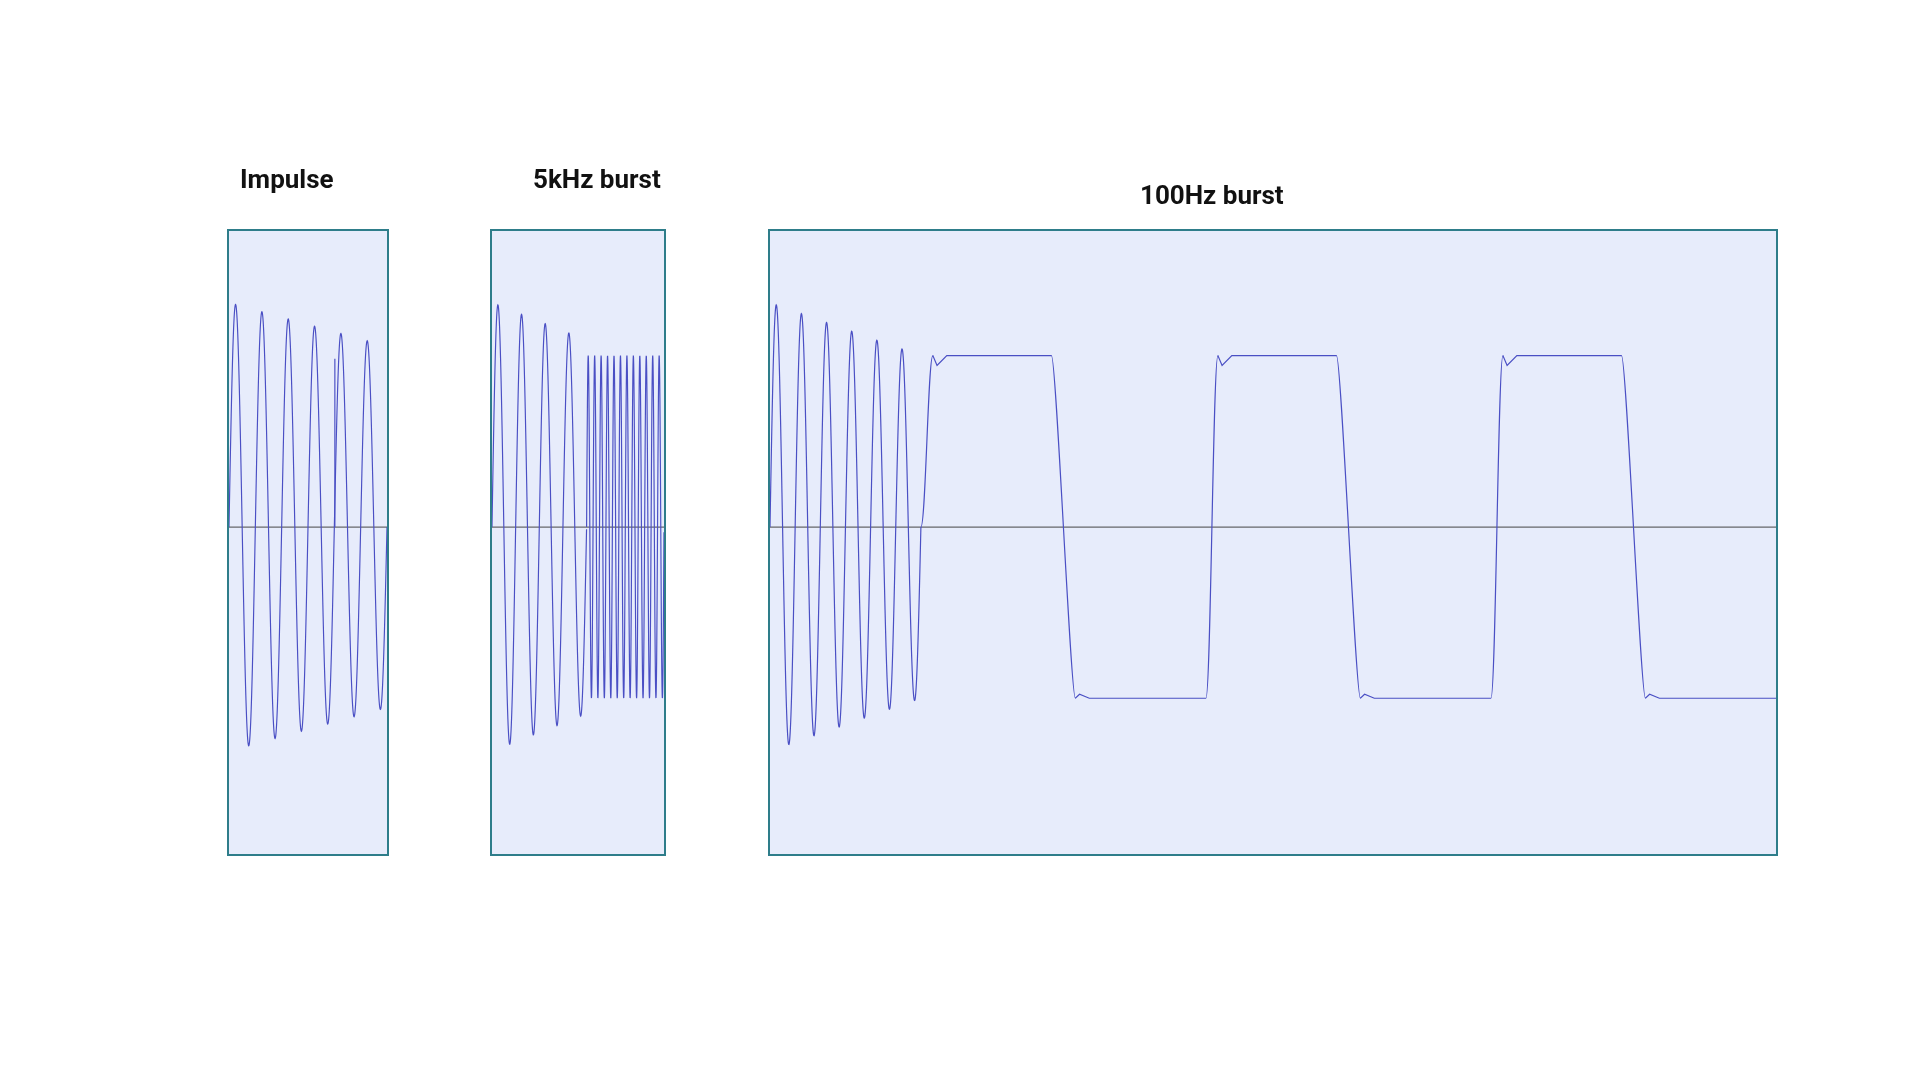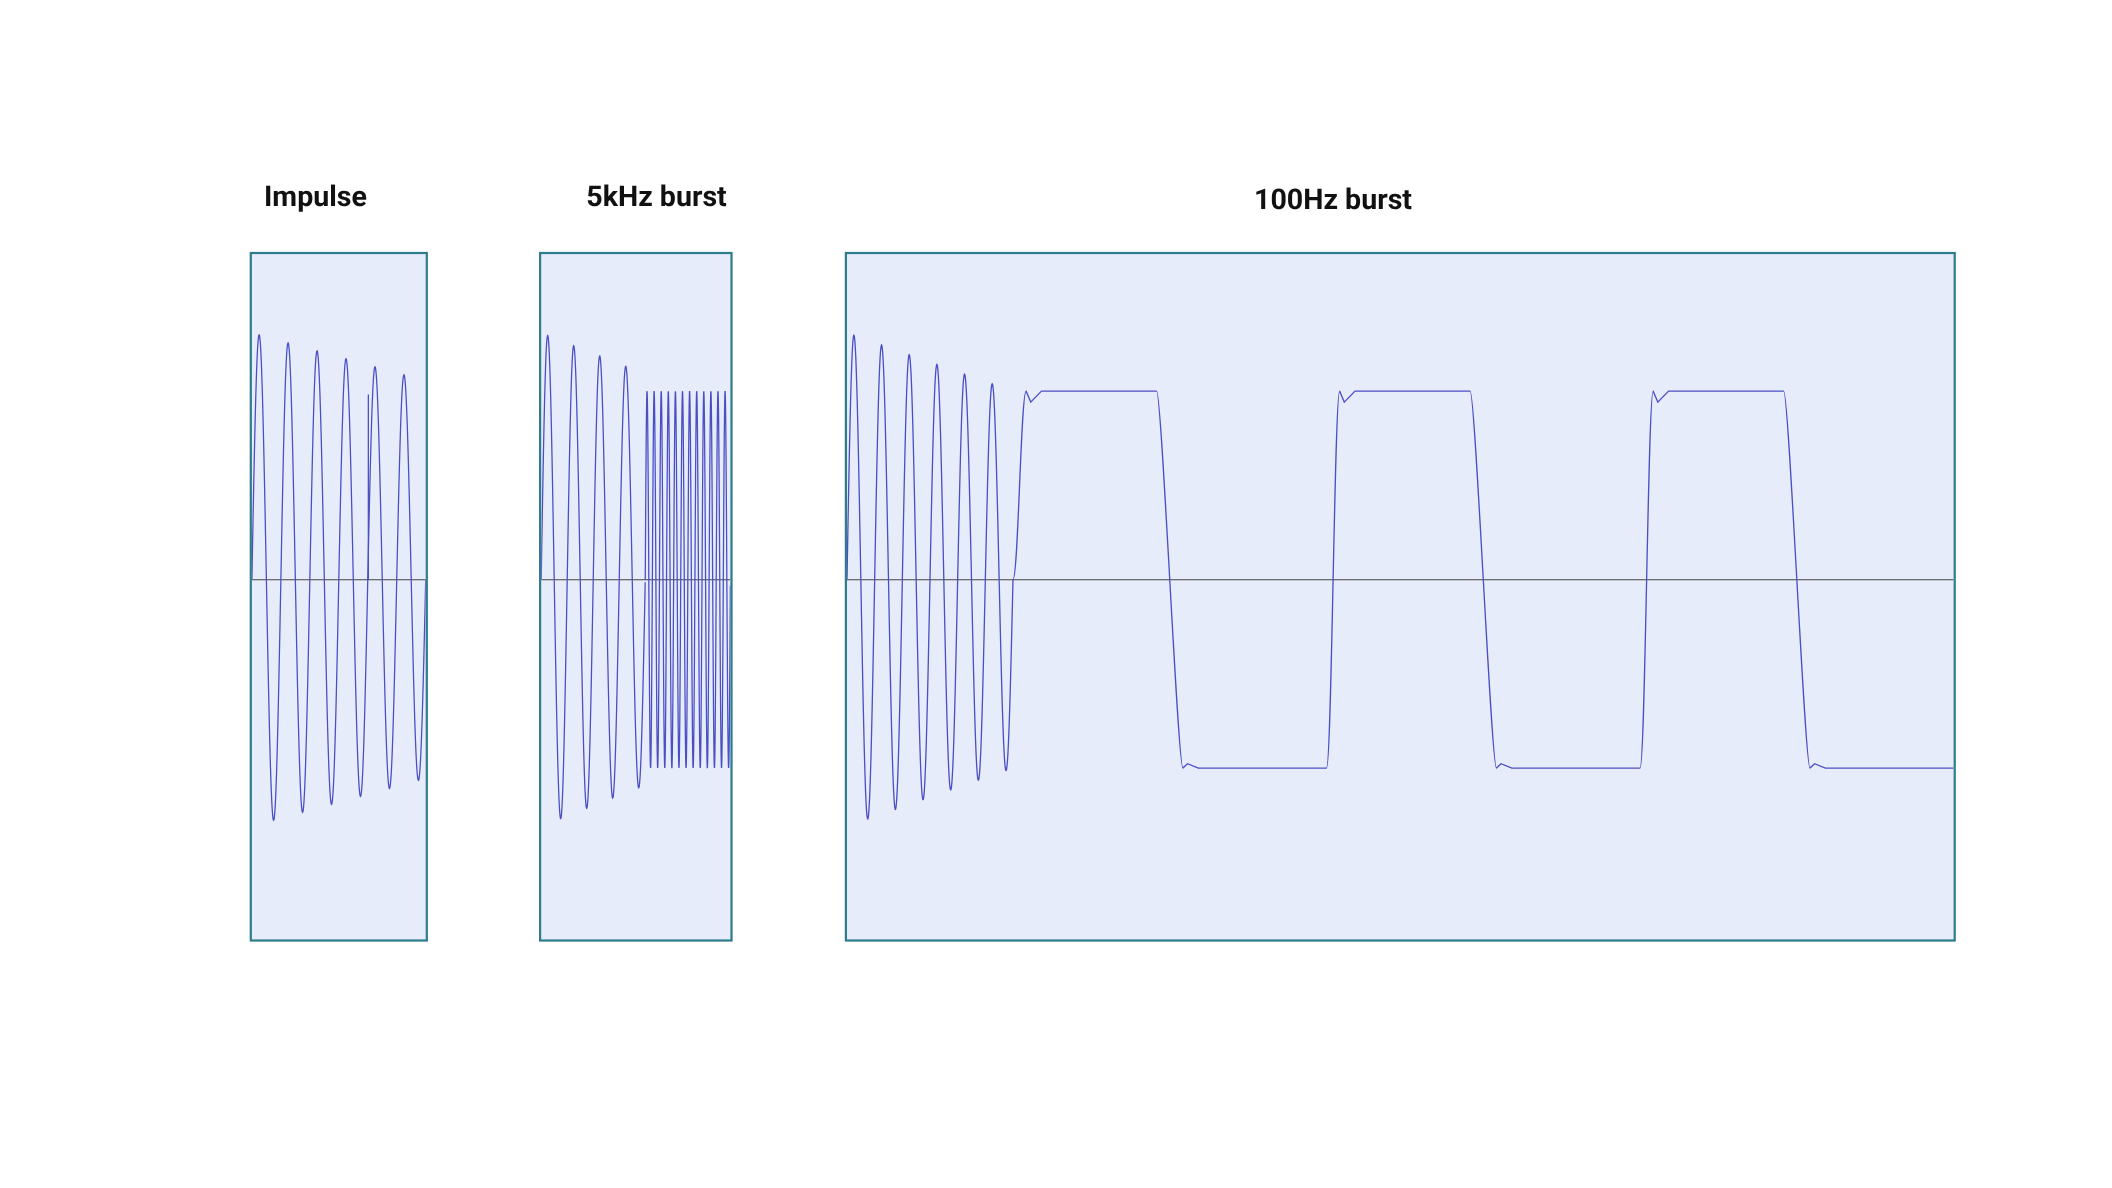--- a/index.html
+++ b/index.html
@@ -50,21 +50,21 @@
 </style>
 </head>
 <body>
 
 <div class="container">
 
   <div class="panel-title" style="left:240px; top:164px; width:auto;">Impulse</div>
 
   <div class="panel-title" style="left:505px; top:164px; width:auto;margin-left:28px;">5kHz burst</div>
 
-  <div class="panel-title" style="left:1140px; top:167px; width:auto;">100Hz burst</div>
+  <div class="panel-title" style="left:1140px; top:180px; width:auto;">100Hz burst</div>
 
   <div class="panel" style="left:227px; top:229px; width:162px; height:627px;">
     <svg viewBox="0 0 162 627" preserveAspectRatio="none">
       <line class="zero-line" x1="0" y1="298" x2="162" y2="298"></line>
       <path id="impulse-carrier" class="wave" d="M0.00,297.82 L0.25,284.70 L0.50,271.64 L0.75,258.66 L1.00,245.83 L1.25,233.18 L1.50,220.76 L1.75,208.61 L2.00,196.77 L2.25,185.27 L2.50,174.16 L2.75,163.48 L3.00,153.26 L3.25,143.53 L3.50,134.33 L3.75,125.69 L4.00,117.64 L4.25,110.20 L4.50,103.40 L4.75,97.26 L5.00,91.81 L5.25,87.05 L5.50,83.02 L5.75,79.71 L6.00,77.14 L6.25,75.31 L6.50,74.24 L6.75,73.93 L7.00,74.38 L7.25,75.58 L7.50,77.54 L7.75,80.23 L8.00,83.66 L8.25,87.82 L8.50,92.68 L8.75,98.23 L9.00,104.46 L9.25,111.33 L9.50,118.83 L9.75,126.94 L10.00,135.61 L10.25,144.83 L10.50,154.56 L10.75,164.77 L11.00,175.43 L11.25,186.49 L11.50,197.92 L11.75,209.68 L12.00,221.74 L12.25,234.04 L12.50,246.55 L12.75,259.23 L13.00,272.03 L13.25,284.91 L13.50,297.82 L13.75,310.73 L14.00,323.59 L14.25,336.35 L14.50,348.97 L14.75,361.42 L15.00,373.64 L15.25,385.59 L15.50,397.24 L15.75,408.55 L16.00,419.48 L16.25,429.99 L16.50,440.04 L16.75,449.61 L17.00,458.66 L17.25,467.16 L17.50,475.08 L17.75,482.39 L18.00,489.08 L18.25,495.12 L18.50,500.48 L18.75,505.16 L19.00,509.13 L19.25,512.39 L19.50,514.91 L19.75,516.70 L20.00,517.75 L20.25,518.06 L20.50,517.62 L20.75,516.44 L21.00,514.51 L21.25,511.86 L21.50,508.48 L21.75,504.40 L22.00,499.61 L22.25,494.15 L22.50,488.03 L22.75,481.26 L23.00,473.88 L23.25,465.91 L23.50,457.38 L23.75,448.31 L24.00,438.74 L24.25,428.69 L24.50,418.21 L24.75,407.33 L25.00,396.09 L25.25,384.52 L25.50,372.66 L25.75,360.56 L26.00,348.26 L26.25,335.79 L26.50,323.20 L26.75,310.53 L27.00,297.83 L27.25,285.13 L27.50,272.49 L27.75,259.93 L28.00,247.52 L28.25,235.28 L28.50,223.27 L28.75,211.51 L29.00,200.05 L29.25,188.93 L29.50,178.18 L29.75,167.85 L30.00,157.96 L30.25,148.55 L30.50,139.65 L30.75,131.30 L31.00,123.51 L31.25,116.31 L31.50,109.74 L31.75,103.80 L32.00,98.53 L32.25,93.93 L32.50,90.02 L32.75,86.82 L33.00,84.34 L33.25,82.58 L33.50,81.55 L33.75,81.25 L34.00,81.68 L34.25,82.85 L34.50,84.74 L34.75,87.35 L35.00,90.67 L35.25,94.69 L35.50,99.40 L35.75,104.77 L36.00,110.79 L36.25,117.44 L36.50,124.70 L36.75,132.54 L37.00,140.93 L37.25,149.85 L37.50,159.27 L37.75,169.14 L38.00,179.45 L38.25,190.15 L38.50,201.20 L38.75,212.58 L39.00,224.24 L39.25,236.14 L39.50,248.24 L39.75,260.50 L40.00,272.88 L40.25,285.33 L40.50,297.82 L40.75,310.31 L41.00,322.74 L41.25,335.08 L41.50,347.29 L41.75,359.32 L42.00,371.13 L42.25,382.69 L42.50,393.96 L42.75,404.89 L43.00,415.46 L43.25,425.62 L43.50,435.34 L43.75,444.59 L44.00,453.34 L44.25,461.55 L44.50,469.21 L44.75,476.28 L45.00,482.75 L45.25,488.58 L45.50,493.77 L45.75,498.29 L46.00,502.12 L46.25,505.27 L46.50,507.71 L46.75,509.44 L47.00,510.45 L47.25,510.74 L47.50,510.32 L47.75,509.17 L48.00,507.31 L48.25,504.74 L48.50,501.47 L48.75,497.52 L49.00,492.90 L49.25,487.61 L49.50,481.69 L49.75,475.15 L50.00,468.01 L50.25,460.31 L50.50,452.06 L50.75,443.29 L51.00,434.03 L51.25,424.32 L51.50,414.19 L51.75,403.67 L52.00,392.81 L52.25,381.62 L52.50,370.16 L52.75,358.46 L53.00,346.57 L53.25,334.52 L53.50,322.35 L53.75,310.10 L54.00,297.83 L54.25,285.56 L54.50,273.33 L54.75,261.20 L55.00,249.21 L55.25,237.38 L55.50,225.77 L55.75,214.40 L56.00,203.33 L56.25,192.58 L56.50,182.20 L56.75,172.22 L57.00,162.66 L57.25,153.57 L57.50,144.97 L57.75,136.90 L58.00,129.37 L58.25,122.42 L58.50,116.07 L58.75,110.34 L59.00,105.24 L59.25,100.80 L59.50,97.03 L59.75,93.94 L60.00,91.54 L60.25,89.84 L60.50,88.85 L60.75,88.56 L61.00,88.99 L61.25,90.11 L61.50,91.94 L61.75,94.47 L62.00,97.68 L62.25,101.57 L62.50,106.11 L62.75,111.31 L63.00,117.13 L63.25,123.56 L63.50,130.57 L63.75,138.14 L64.00,146.25 L64.25,154.87 L64.50,163.97 L64.75,173.51 L65.00,183.47 L65.25,193.80 L65.50,204.49 L65.75,215.48 L66.00,226.74 L66.25,238.24 L66.50,249.93 L66.75,261.77 L67.00,273.73 L67.25,285.76 L67.50,297.82 L67.75,309.88 L68.00,321.89 L68.25,333.81 L68.50,345.60 L68.75,357.22 L69.00,368.63 L69.25,379.80 L69.50,390.68 L69.75,401.24 L70.00,411.44 L70.25,421.25 L70.50,430.64 L70.75,439.57 L71.00,448.02 L71.25,455.95 L71.50,463.34 L71.75,470.17 L72.00,476.41 L72.25,482.04 L72.50,487.05 L72.75,491.41 L73.00,495.12 L73.25,498.15 L73.50,500.51 L73.75,502.17 L74.00,503.15 L74.25,503.43 L74.50,503.01 L74.75,501.90 L75.00,500.11 L75.25,497.62 L75.50,494.47 L75.75,490.65 L76.00,486.18 L76.25,481.08 L76.50,475.36 L76.75,469.04 L77.00,462.15 L77.25,454.70 L77.50,446.74 L77.75,438.27 L78.00,429.33 L78.25,419.96 L78.50,410.17 L78.75,400.02 L79.00,389.52 L79.25,378.72 L79.50,367.66 L79.75,356.37 L80.00,344.88 L80.25,333.25 L80.50,321.50 L80.75,309.68 L81.00,297.83 L81.25,285.98 L81.50,274.18 L81.75,262.48 L82.00,250.89 L82.25,239.48 L82.50,228.27 L82.75,217.30 L83.00,206.61 L83.25,196.24 L83.50,186.22 L83.75,176.58 L84.00,167.36 L84.25,158.59 L84.50,150.29 L84.75,142.50 L85.00,135.24 L85.25,128.54 L85.50,122.41 L85.75,116.88 L86.00,111.96 L86.25,107.68 L86.50,104.04 L86.75,101.06 L87.00,98.75 L87.25,97.11 L87.50,96.15 L87.75,95.88 L88.00,96.29 L88.25,97.38 L88.50,99.15 L88.75,101.59 L89.00,104.69 L89.25,108.44 L89.50,112.83 L89.75,117.84 L90.00,123.46 L90.25,129.67 L90.50,136.44 L90.75,143.75 L91.00,151.58 L91.25,159.89 L91.50,168.67 L91.75,177.88 L92.00,187.49 L92.25,197.46 L92.50,207.77 L92.75,218.37 L93.00,229.24 L93.25,240.33 L93.50,251.61 L93.75,263.04 L94.00,274.58 L94.25,286.19 L94.50,297.82 L94.75,309.46 L95.00,321.04 L95.25,332.54 L95.50,343.91 L95.75,355.12 L96.00,366.13 L96.25,376.90 L96.50,387.39 L96.75,397.58 L97.00,407.42 L97.25,416.88 L97.50,425.94 L97.75,434.55 L98.00,442.70 L98.25,450.35 L98.50,457.47 L98.75,464.06 L99.00,470.08 L99.25,475.51 L99.50,480.33 L99.75,484.54 L100.00,488.11 L100.25,491.03 L100.50,493.30 L100.75,494.91 L101.00,495.85 L101.25,496.11 L101.50,495.71 L101.75,494.64 L102.00,492.90 L102.25,490.51 L102.50,487.46 L102.75,483.77 L103.00,479.46 L103.25,474.54 L103.50,469.02 L103.75,462.93 L104.00,456.28 L104.25,449.10 L104.50,441.41 L104.75,433.25 L105.00,424.63 L105.25,415.59 L105.50,406.15 L105.75,396.36 L106.00,386.24 L106.25,375.83 L106.50,365.16 L106.75,354.27 L107.00,343.19 L107.25,331.98 L107.50,320.65 L107.75,309.25 L108.00,297.83 L108.25,286.41 L108.50,275.03 L108.75,263.75 L109.00,252.58 L109.25,241.58 L109.50,230.77 L109.75,220.20 L110.00,209.90 L110.25,199.90 L110.50,190.24 L110.75,180.95 L111.00,172.07 L111.25,163.61 L111.50,155.61 L111.75,148.11 L112.00,141.11 L112.25,134.65 L112.50,128.74 L112.75,123.41 L113.00,118.68 L113.25,114.55 L113.50,111.05 L113.75,108.18 L114.00,105.95 L114.25,104.38 L114.50,103.46 L114.75,103.19 L115.00,103.59 L115.25,104.64 L115.50,106.35 L115.75,108.70 L116.00,111.69 L116.25,115.31 L116.50,119.55 L116.75,124.38 L117.00,129.80 L117.25,135.78 L117.50,142.30 L117.75,149.35 L118.00,156.90 L118.25,164.91 L118.50,173.37 L118.75,182.25 L119.00,191.51 L119.25,201.12 L119.50,211.05 L119.75,221.27 L120.00,231.74 L120.25,242.43 L120.50,253.30 L120.75,264.31 L121.00,275.43 L121.25,286.61 L121.50,297.82 L121.75,309.03 L122.00,320.19 L122.25,331.27 L122.50,342.23 L122.75,353.02 L123.00,363.63 L123.25,374.00 L123.50,384.11 L123.75,393.92 L124.00,403.40 L124.25,412.51 L124.50,421.23 L124.75,429.53 L125.00,437.37 L125.25,444.74 L125.50,451.61 L125.75,457.95 L126.00,463.74 L126.25,468.97 L126.50,473.62 L126.75,477.66 L127.00,481.10 L127.25,483.91 L127.50,486.10 L127.75,487.64 L128.00,488.54 L128.25,488.80 L128.50,488.41 L128.75,487.37 L129.00,485.70 L129.25,483.39 L129.50,480.45 L129.75,476.90 L130.00,472.74 L130.25,468.00 L130.50,462.69 L130.75,456.82 L131.00,450.41 L131.25,443.50 L131.50,436.09 L131.75,428.23 L132.00,419.93 L132.25,411.22 L132.50,402.13 L132.75,392.70 L133.00,382.96 L133.25,372.93 L133.50,362.66 L133.75,352.17 L134.00,341.51 L134.25,330.70 L134.50,319.80 L134.75,308.83 L135.00,297.83 L135.25,286.83 L135.50,275.88 L135.75,265.02 L136.00,254.27 L136.25,243.67 L136.50,233.27 L136.75,223.10 L137.00,213.18 L137.25,203.56 L137.50,194.26 L137.75,185.32 L138.00,176.77 L138.25,168.63 L138.50,160.94 L138.75,153.71 L139.00,146.98 L139.25,140.76 L139.50,135.08 L139.75,129.95 L140.00,125.39 L140.25,121.42 L140.50,118.05 L140.75,115.29 L141.00,113.15 L141.25,111.64 L141.50,110.76 L141.75,110.51 L142.00,110.89 L142.25,111.91 L142.50,113.55 L142.75,115.82 L143.00,118.70 L143.25,122.19 L143.50,126.26 L143.75,130.92 L144.00,136.13 L144.25,141.89 L144.50,148.17 L144.75,154.96 L145.00,162.22 L145.25,169.93 L145.50,178.07 L145.75,186.61 L146.00,195.53 L146.25,204.78 L146.50,214.34 L146.75,224.17 L147.00,234.25 L147.25,244.53 L147.50,254.99 L147.75,265.58 L148.00,276.28 L148.25,287.04 L148.50,297.82 L148.75,308.61 L149.00,319.34 L149.25,330.00 L149.50,340.54 L149.75,350.93 L150.00,361.13 L150.25,371.11 L150.50,380.83 L150.75,390.26 L151.00,399.38 L151.25,408.15 L151.50,416.53 L151.75,424.51 L152.00,432.05 L152.25,439.14 L152.50,445.74 L152.75,451.84 L153.00,457.41 L153.25,462.43 L153.50,466.90 L153.75,470.79 L154.00,474.09 L154.25,476.80 L154.50,478.89 L154.75,480.38 L155.00,481.24 L155.25,481.48 L155.50,481.11 L155.75,480.11 L156.00,478.49 L156.25,476.27 L156.50,473.44 L156.75,470.03 L157.00,466.03 L157.25,461.46 L157.50,456.35 L157.75,450.70 L158.00,444.54 L158.25,437.89 L158.50,430.77 L158.75,423.21 L159.00,415.23 L159.25,406.85 L159.50,398.11 L159.75,389.04 L160.00,379.67 L160.25,370.03 L160.50,360.15 L160.75,350.07 L161.00,339.82 L161.25,329.43 L161.50,318.95 L161.75,308.40 L162.00,297.83"></path>
       <path id="impulse-spike" class="wave" d="M108.54,297.82 L108.54,128.53"></path>
     </svg>
   </div>
 
   <div class="panel" style="left:490px; top:229px; width:176px; height:627px;">

